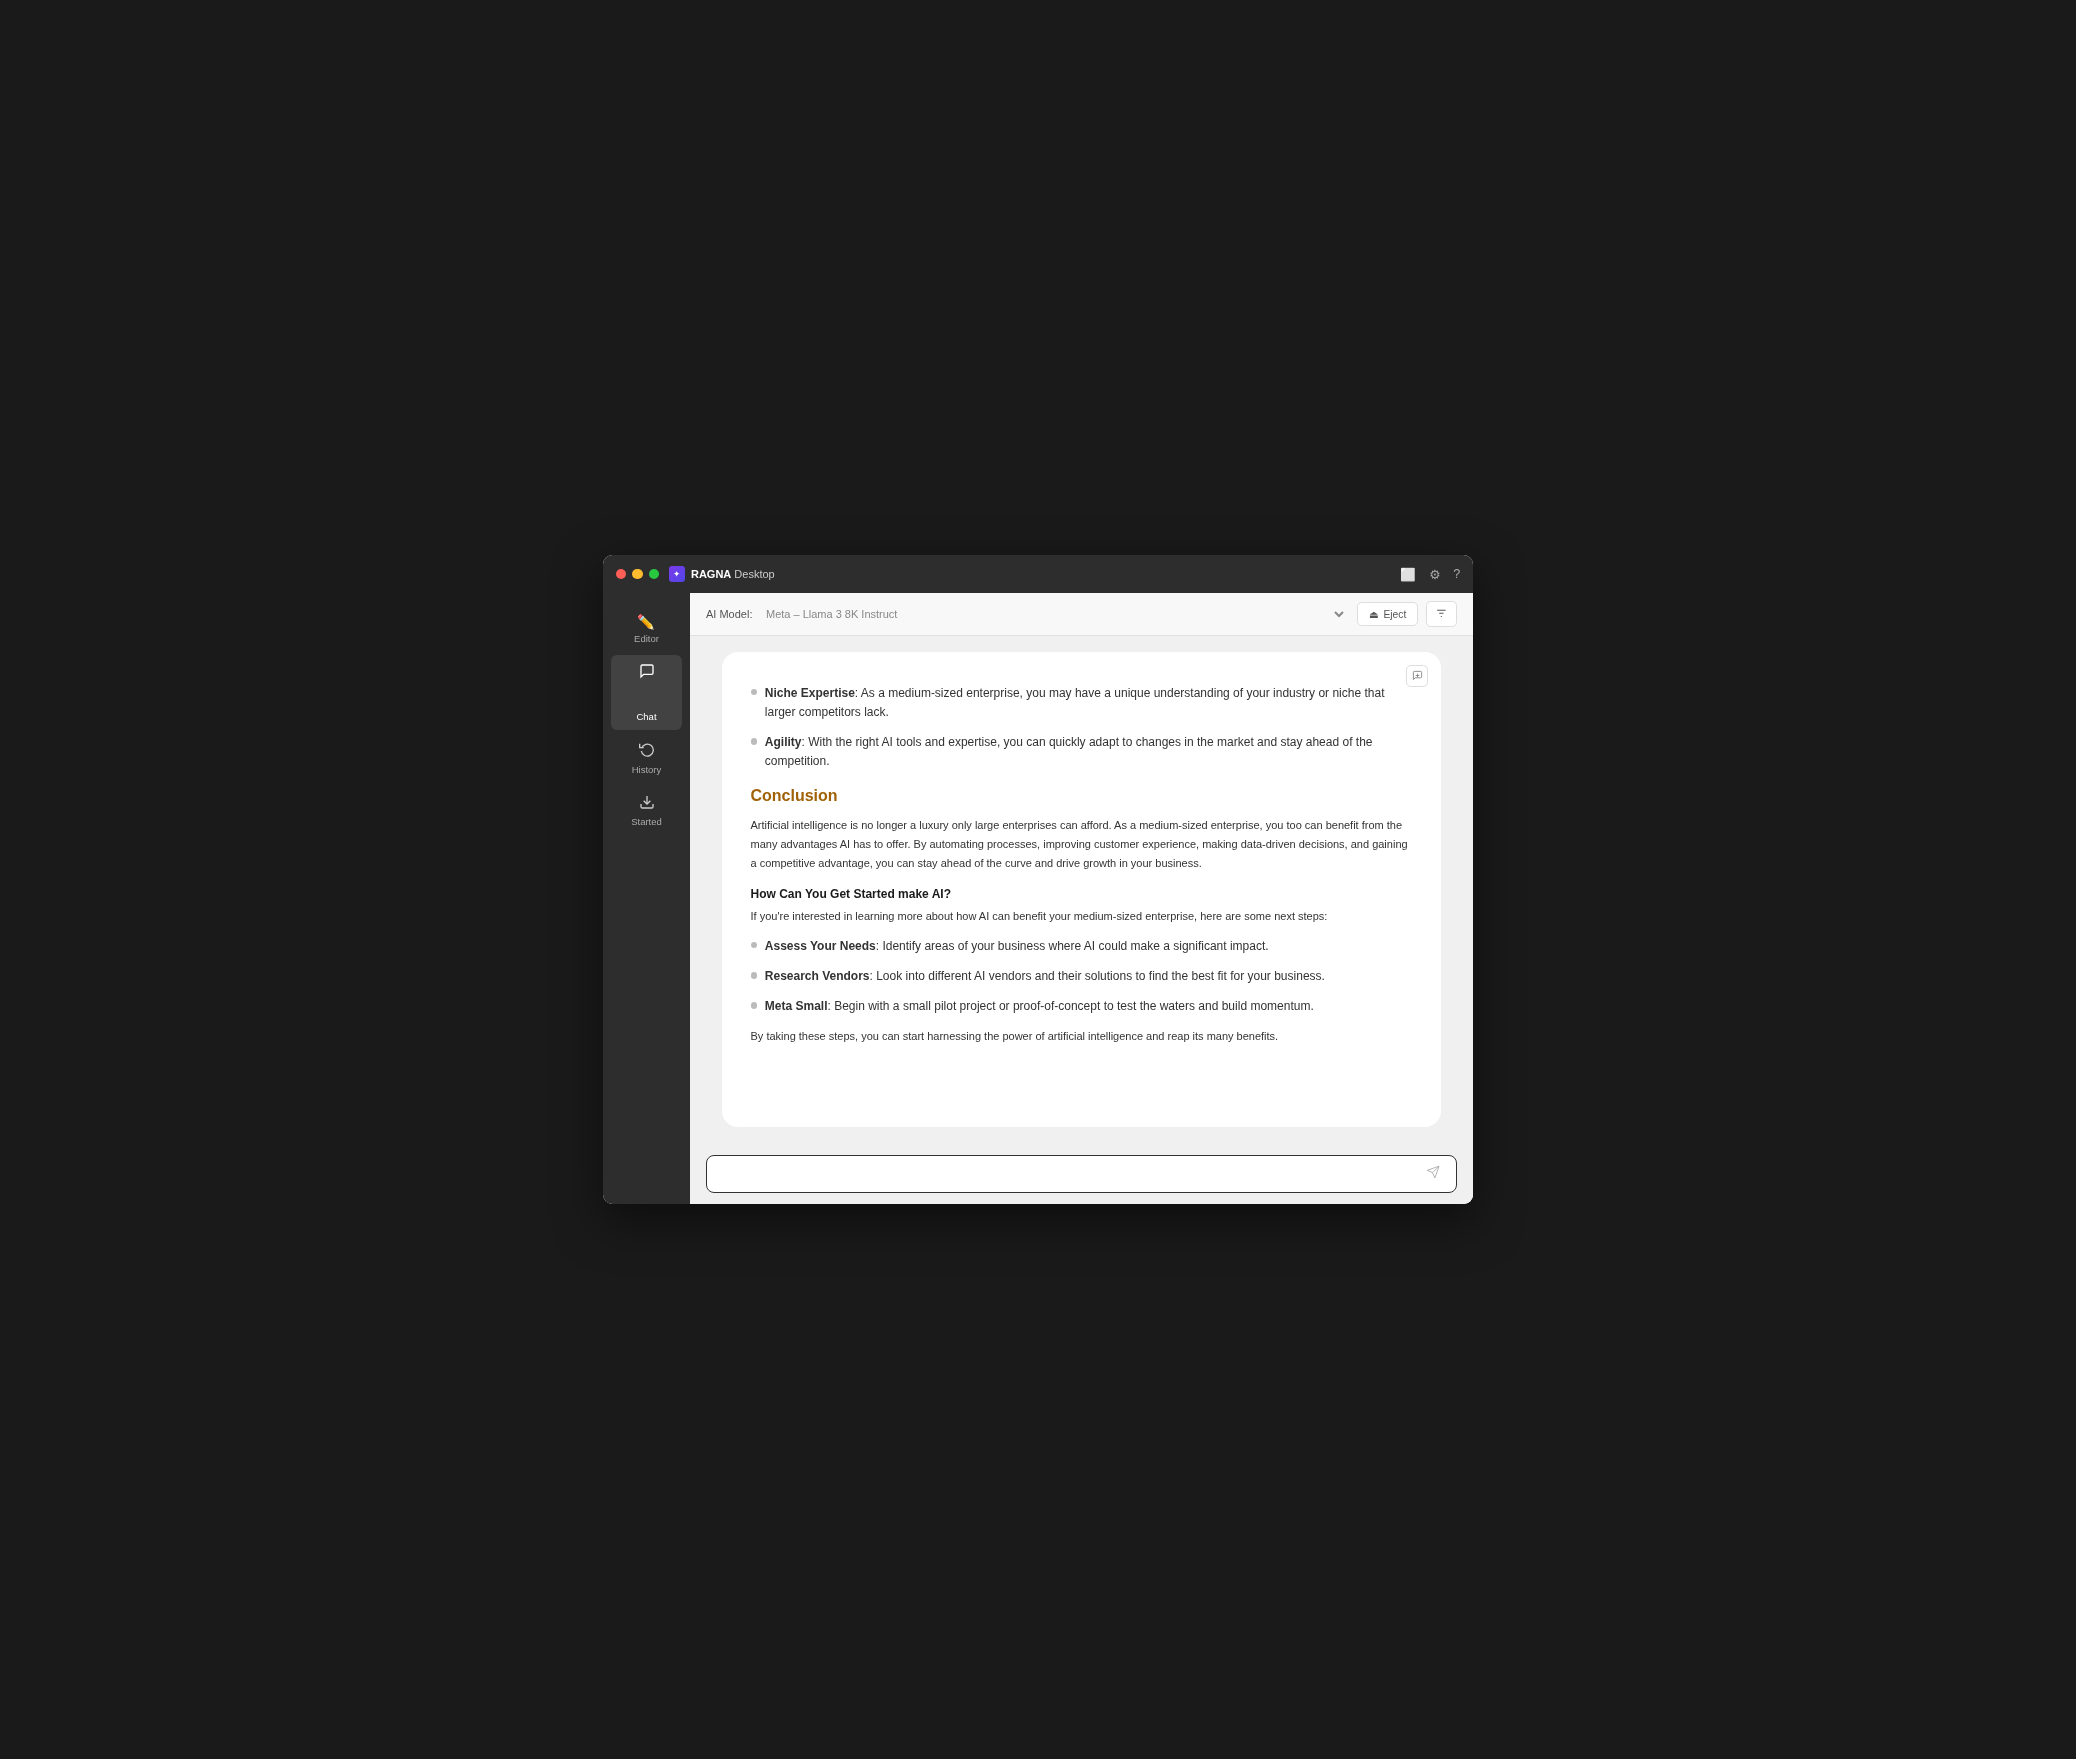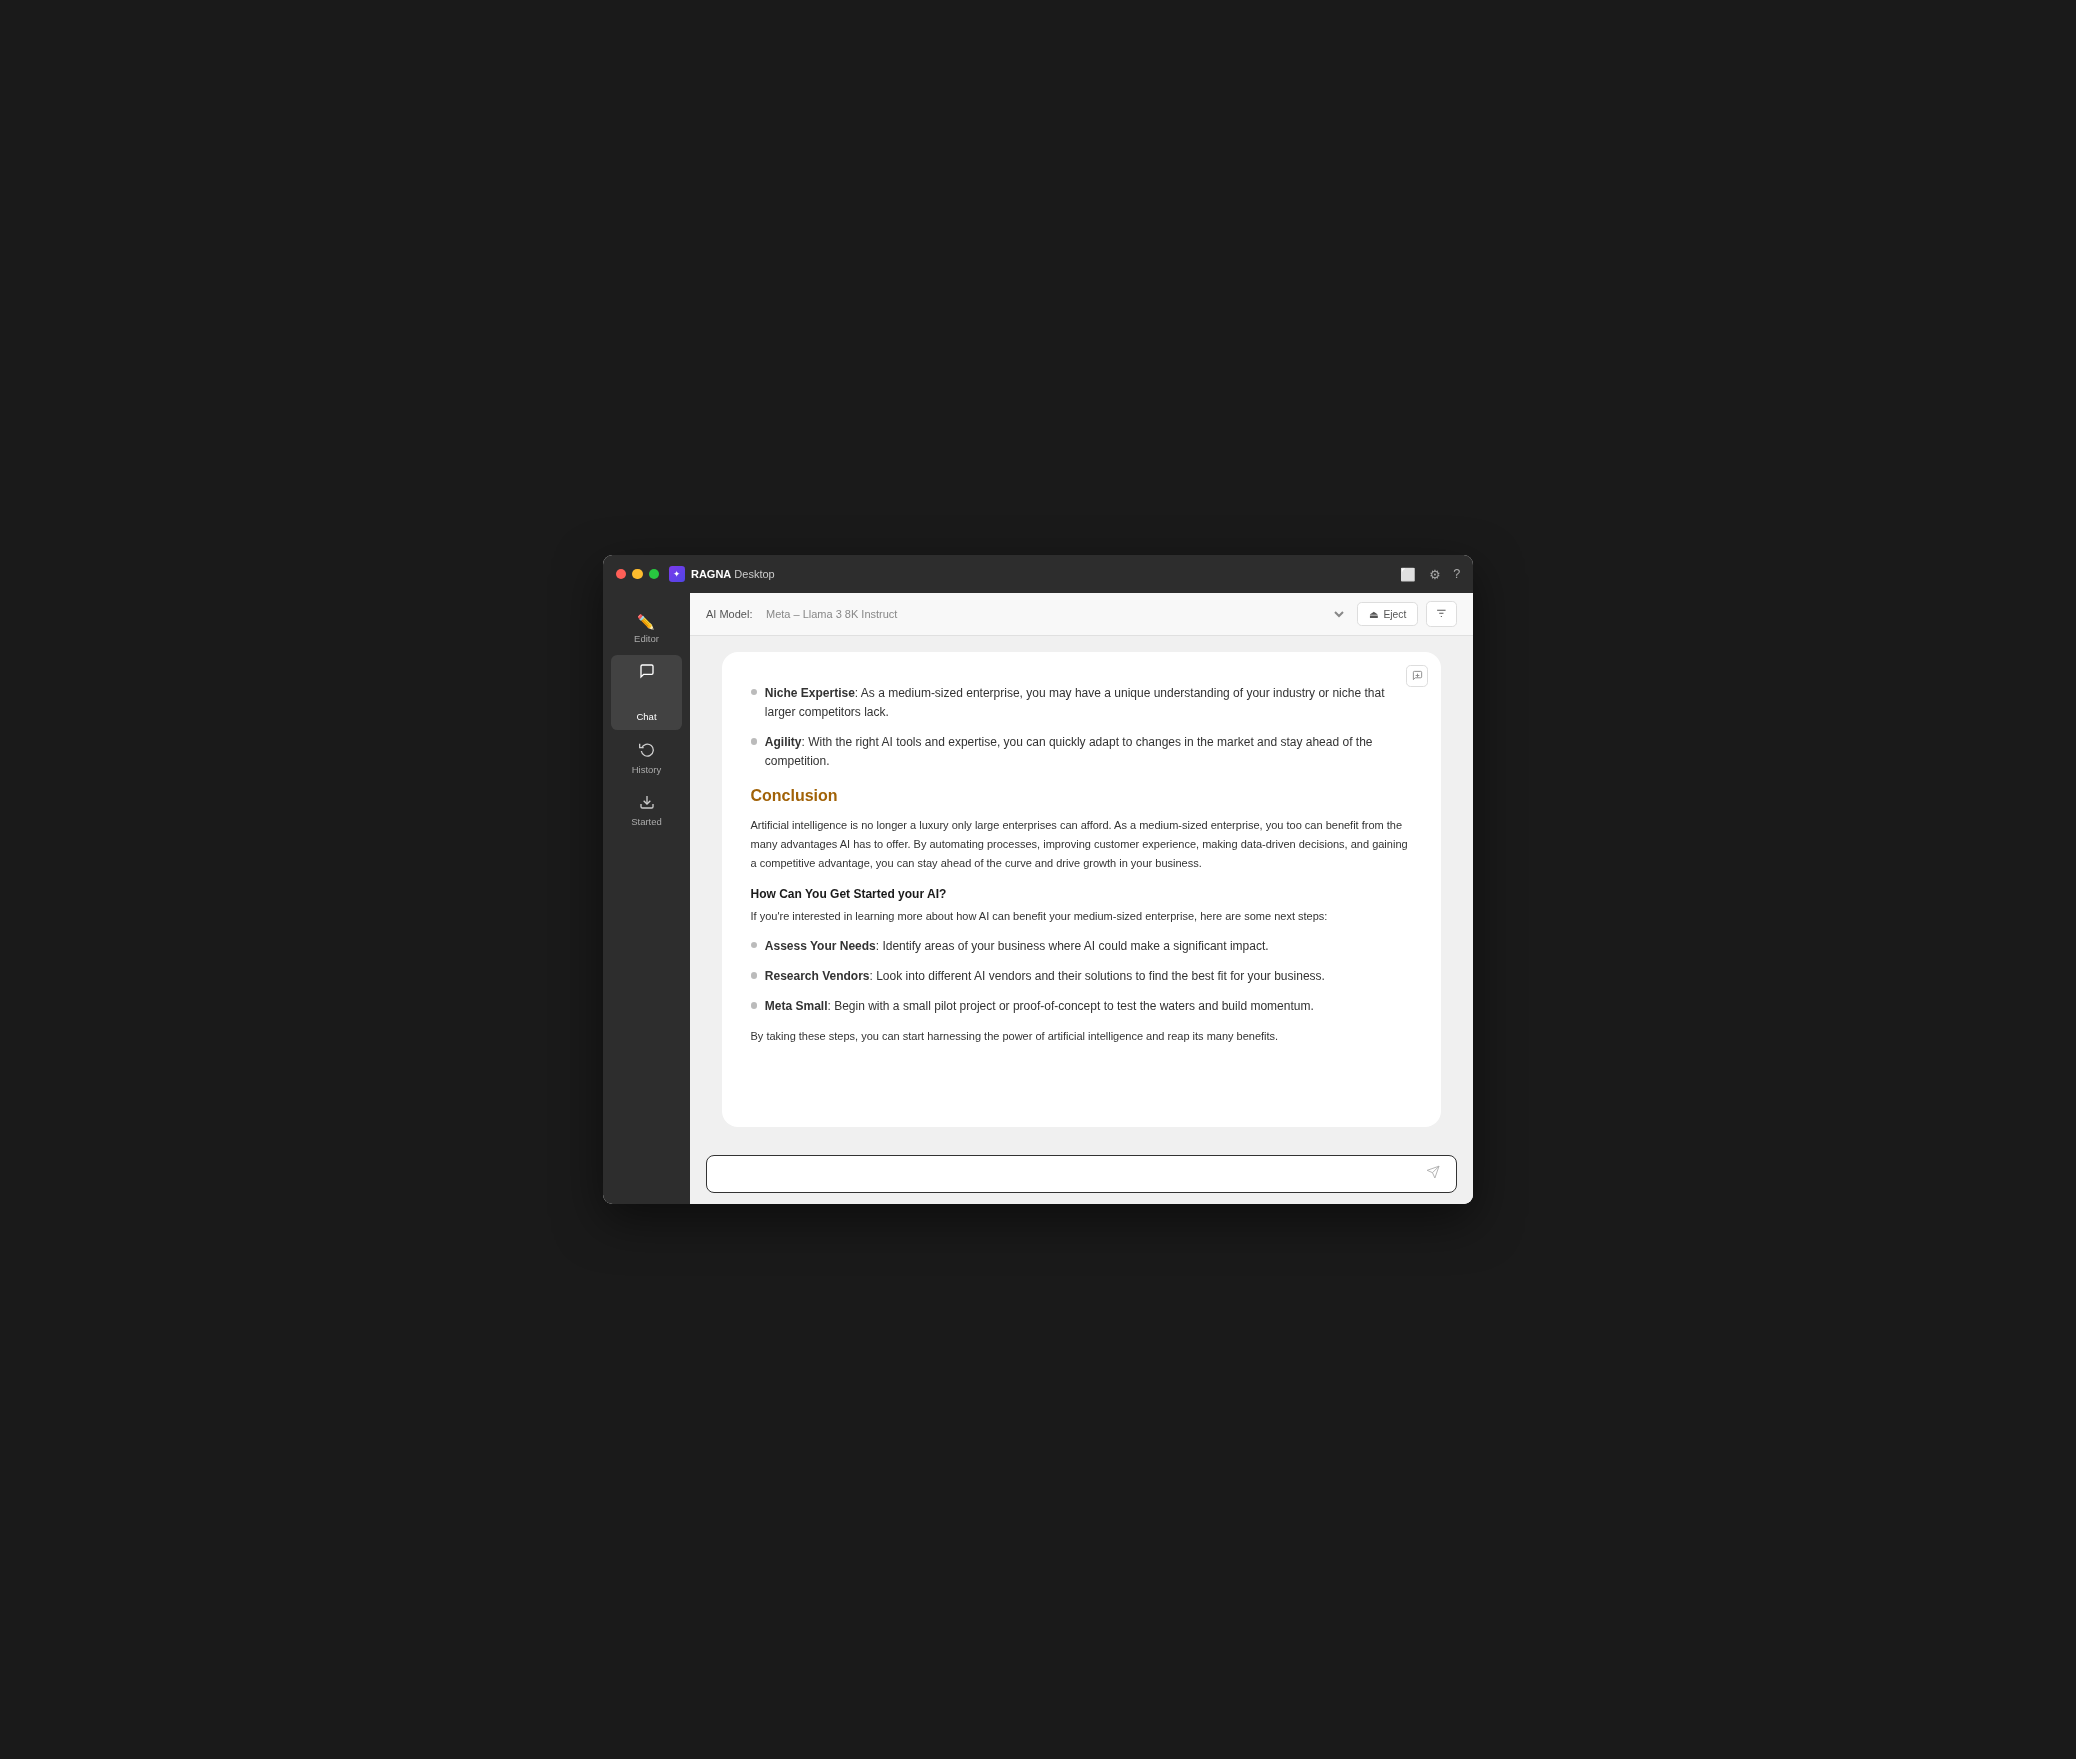--- a/index.html
+++ b/index.html
@@ -391,21 +391,21 @@
             <li>
               <span class="bullet-dot"></span>
               <span><strong>Agility</strong>: With the right AI tools and expertise, you can quickly adapt to changes in the market and stay ahead of the competition.</span>
             </li>
           </ul>
 
           <h2 class="section-heading">Conclusion</h2>
 
           <p class="paragraph">Artificial intelligence is no longer a luxury only large enterprises can afford. As a medium-sized enterprise, you too can benefit from the many advantages AI has to offer. By automating processes, improving customer experience, making data-driven decisions, and gaining a competitive advantage, you can stay ahead of the curve and drive growth in your business.</p>
 
-          <p class="sub-heading">How Can You Get Started your AI?</p>
+          <p class="sub-heading">How Can You Get Started make AI?</p>
 
           <p class="paragraph">If you're interested in learning more about how AI can benefit your medium-sized enterprise, here are some next steps:</p>
 
           <ul class="bullet-list">
             <li>
               <span class="bullet-dot"></span>
               <span><strong>Assess Your Needs</strong>: Identify areas of your business where AI could make a significant impact.</span>
             </li>
             <li>
               <span class="bullet-dot"></span>

